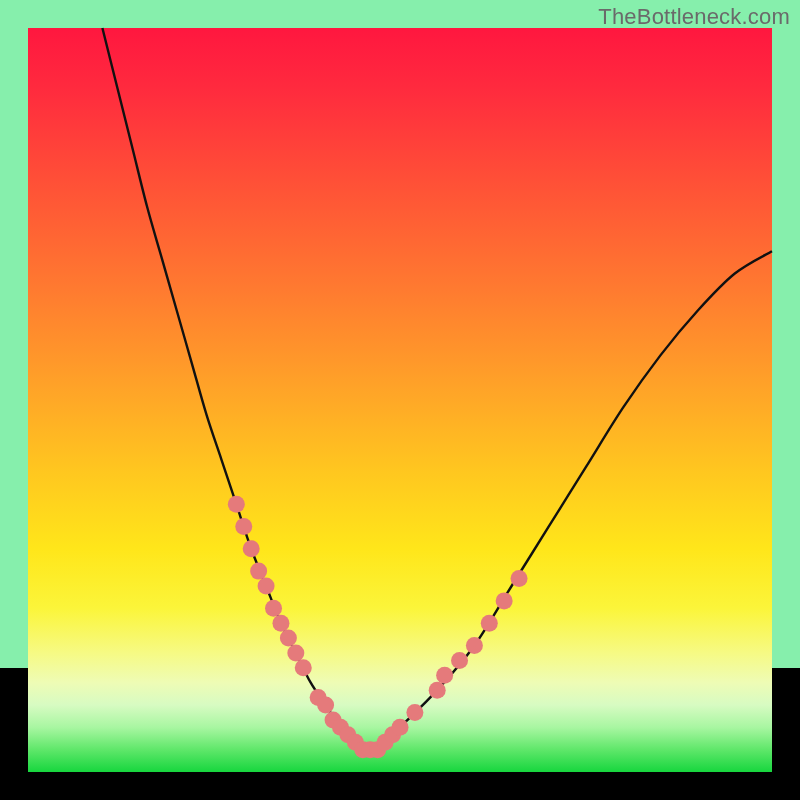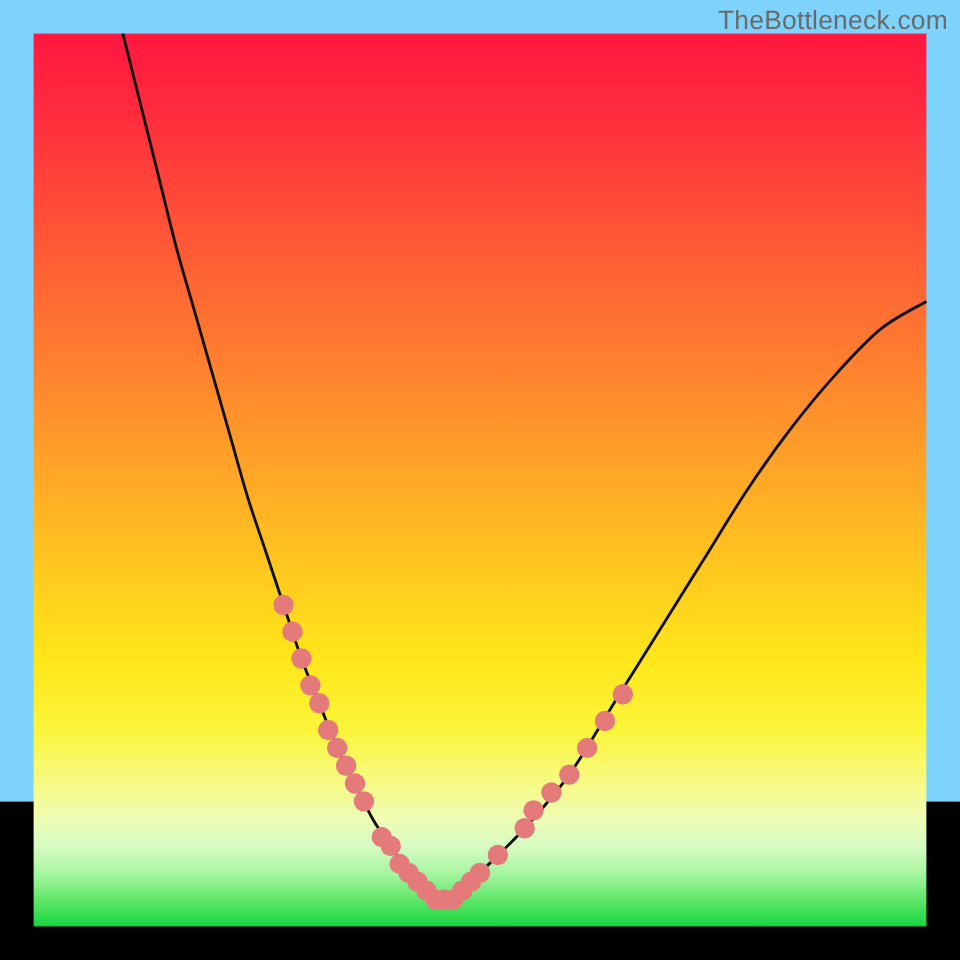--- a/index.html
+++ b/index.html
@@ -9,21 +9,21 @@
     height: 800px;
     background: #000;
     font-family: Arial, Helvetica, sans-serif;
   }
   .frame {
     position: absolute;
     left: 0;
     top: 0;
     width: 800px;
     height: 668px;
-    background: #7dd3fc;
+    background: #86efac;
   }
   .plot {
     position: absolute;
     left: 28px;
     top: 28px;
     width: 744px;
     height: 744px;
     
     background: linear-gradient(
       to bottom,

